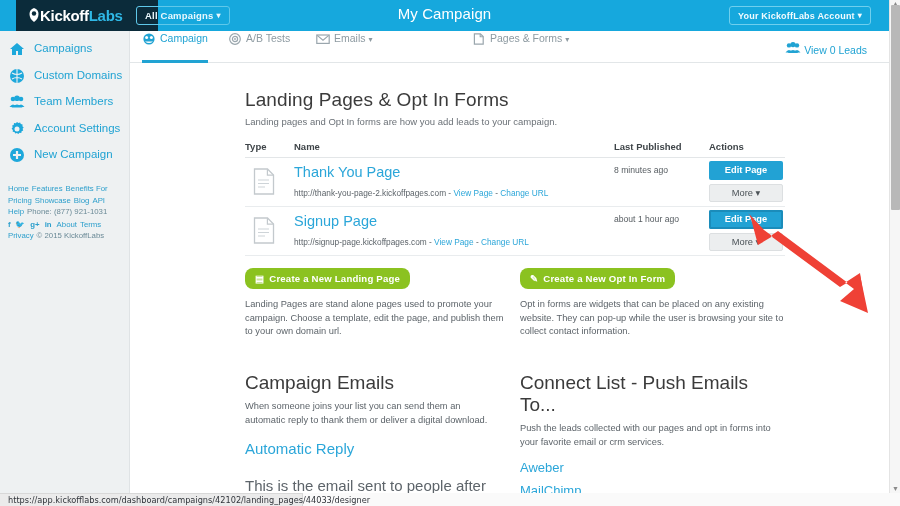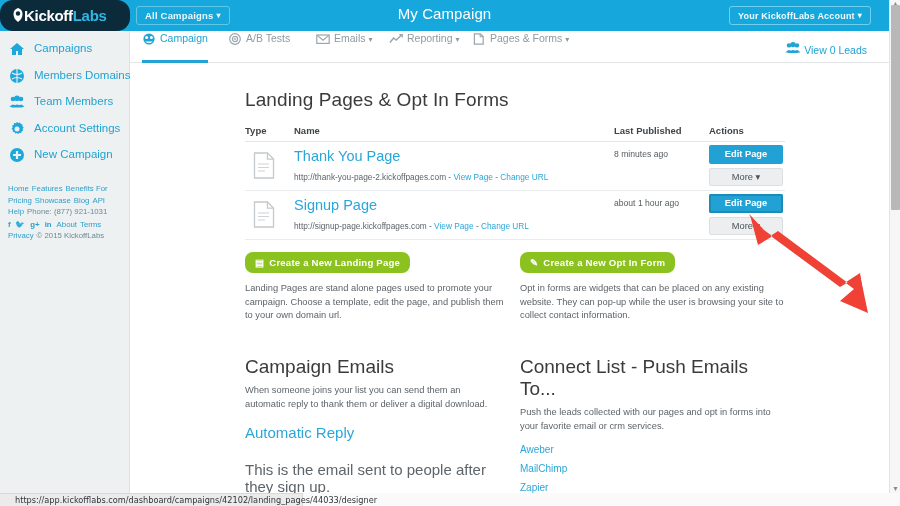--- a/index.html
+++ b/index.html
@@ -6,21 +6,21 @@
   html, body {
     width: 900px; height: 506px;
     overflow: hidden;
     font-family: "Liberation Sans", sans-serif;
     background: #ffffff;
   }
   #app { position: relative; width: 900px; height: 506px; overflow: hidden; background:#fff; }
 
   
   .topbar { position:absolute; left:0; top:0; width:889px; height:31px; background:#16a8dd; }
-  .brandbox { position:absolute; left:0; top:0; width:130px; height:31px; background:#0b2b3a;border-radius:13px; }
+  .brandbox { position:absolute; left:16px; top:0; width:142px; height:31px; background:#0b2b3a; }
   .brand { position:absolute; left:24px; top:7px; font-size:15px; font-weight:bold; letter-spacing:-0.3px; white-space:nowrap; }
   .brand .k { color:#ffffff; }
   .brand .l { color:#2fb8e6; }
   .brand-ico { position:absolute; left:12px; top:8px; width:12px; height:14px; color:#ffffff; }
   .allcamp { position:absolute; left:136px; top:6px; height:19px; padding:0 8px;
     border:1px solid #5fc8ea; border-radius:3px; color:#eaf8fd; font-size:9.5px;
     font-weight:bold; line-height:18px; letter-spacing:0.2px; white-space:nowrap; }
   .mytitle { position:absolute; left:0; top:5px; width:889px; text-align:center;
     color:#ffffff; font-size:15px; letter-spacing:0.1px; }
   .acctbtn { position:absolute; right:18px; top:6px; height:19px; padding:0 8px;
@@ -89,34 +89,34 @@
   .cbtn { position:absolute; top:0; height:21px; background:#8bc220; color:#fff;
     font-size:9.6px; font-weight:bold; line-height:21px; padding:0 10px;
     border-radius:8px; white-space:nowrap; letter-spacing:0.2px; }
   .cbtn .bi { margin-right:5px; }
   .cdesc { position:absolute; top:30px; font-size:9.3px; color:#5d646a; line-height:13.5px; }
 
   .h2 { font-size:19px; color:#3b3b3b; font-weight:normal; }
   .psub { font-size:9.3px; color:#5d646a; line-height:13.5px; margin-top:6px; }
   .bigl { display:block; font-size:15px; color:#2ba6d9; margin-top:13px; }
   .smalld { font-size:15px; color:#5d646a; margin-top:20px; }
-  .svc { display:block; font-size:10px; color:#2ba6d9; margin-top:8px; }
+  .svc { display:block; font-size:13px; color:#2ba6d9; margin-top:8px; }
 
   
   .arrow { position:absolute; left:744px; top:209px; width:130px; height:110px; pointer-events:none; }
 
   
   .vscroll { position:absolute; right:0; top:0; width:11px; height:493px; background:#f6f6f6; border-left:1px solid #e4e4e4; }
   .vthumb { position:absolute; left:1px; top:5px; width:9px; height:205px; background:#b8b8b8; border-radius:1px; }
   .vup { position:absolute; left:2px; top:0px; font-size:7px; color:#8a8a8a; }
   .vdn { position:absolute; left:2px; bottom:1px; font-size:7px; color:#8a8a8a; }
 
   .statusbar { position:absolute; left:0; bottom:0; width:303px; height:13px;
     background:#ebebeb; border-top:1px solid #d8d8d8; border-right:1px solid #d8d8d8;
-    font-size:8.2px; color:#30343a; padding-left:15px; line-height:13px; white-space:nowrap;
+    font-size:8.2px; color:#30343a; padding-left:8px; line-height:13px; white-space:nowrap;
     font-family:"DejaVu Sans", sans-serif; }
   .bottomstrip { position:absolute; left:0; bottom:0; width:900px; height:13px; background:#fafafa; }
 </style>
 </head>
 <body>
 
 <div id="app">
 
   <div class="topbar">
     <div class="brandbox">
@@ -150,21 +150,21 @@
       <span class="nav-label">Campaigns</span>
     </div>
 
     <div class="nav-item">
       <span class="nav-ico">
         <svg viewBox="0 0 16 16" width="16" height="16">
             <circle cx="8" cy="8" r="7" fill="#1da8db"></circle>
             <path d="M3 5 q5 3 10 0 M3 11 q5 -3 10 0 M8 1 v14" stroke="#eef1f2" stroke-width="1.1" fill="none"></path>
           </svg>
       </span>
-      <span class="nav-label">Members Domains</span>
+      <span class="nav-label">Custom Domains</span>
     </div>
 
     <div class="nav-item">
       <span class="nav-ico">
         <svg viewBox="0 0 16 16" width="16" height="16">
           <circle cx="4" cy="5" r="2.3" fill="#1da8db"></circle>
             <circle cx="12" cy="5" r="2.3" fill="#1da8db"></circle>
           <circle cx="8" cy="4.2" r="2.8" fill="#1da8db"></circle>
           <path d="M0.5 13 q3.5 -5 7 0 Z M8.5 13 q3.5 -5 7 0 Z" fill="#1da8db"></path>
           <path d="M2.5 13.5 q5.5 -6 11 0 Z" fill="#1da8db"></path>
@@ -239,28 +239,20 @@
 
     <div class="tab" style="left:186px">
       <span class="tico">
         <svg viewBox="0 0 14 12" width="14" height="12">
             <rect x="0.8" y="2" width="12.4" height="8.4" fill="none" stroke="#9aa6ad" stroke-width="1.2"></rect>
             <path d="M1.2 2.4 L7 7.2 L12.8 2.4" fill="none" stroke="#9aa6ad" stroke-width="1.2"></path>
           </svg>
       </span><span class="tl">Emails</span><span class="caret">▾</span>
     </div>
 
-    <div class="tab" style="left:259px">
-      <span class="tico">
-        <svg viewBox="0 0 14 12" width="14" height="12">
-            <path d="M1 9.5 L4.6 5 L7.2 7 L12.8 1.8" fill="none" stroke="#9aa6ad" stroke-width="1.5"></path>
-            <path d="M10.4 1.6 h2.8 v2.8" fill="none" stroke="#9aa6ad" stroke-width="1.3"></path>
-          </svg>
-      </span><span class="tl">Reporting</span><span class="caret">▾</span>
-    </div>
 
     <div class="tab" style="left:342px">
       <span class="tico">
         <svg viewBox="0 0 14 12" width="14" height="12">
             <path d="M2.4 0.8 h6 l2.8 2.8 v7.6 h-8.8 Z" fill="none" stroke="#9aa6ad" stroke-width="1.2"></path>
             <path d="M8.2 0.9 v2.9 h2.9" fill="none" stroke="#9aa6ad" stroke-width="1.1"></path>
           </svg>
       </span><span class="tl">Pages &amp; Forms</span><span class="caret">▾</span>
     </div>
 
@@ -274,20 +266,21 @@
           <path d="M2.5 12 q5.5 -6 11 0 Z" fill="#21a3d3"></path>
         </svg>
       </span><span>View 0 Leads</span>
     </div>
   </div>
 
   <div class="main">
 
     <div style="position:absolute; left:115px; top:26px; width:540px;">
       <div class="h1">Landing Pages &amp; Opt In Forms</div>
+      <div class="sub">Landing pages and Opt In forms are how you add leads to your campaign.</div>
 
       <div class="thead">
         <span class="th-type">Type</span>
         <span class="th-name">Name</span>
         <span class="th-pub">Last Published</span>
         <span class="th-act">Actions</span>
       </div>
 
       <div class="prow">
         <span class="docico">

